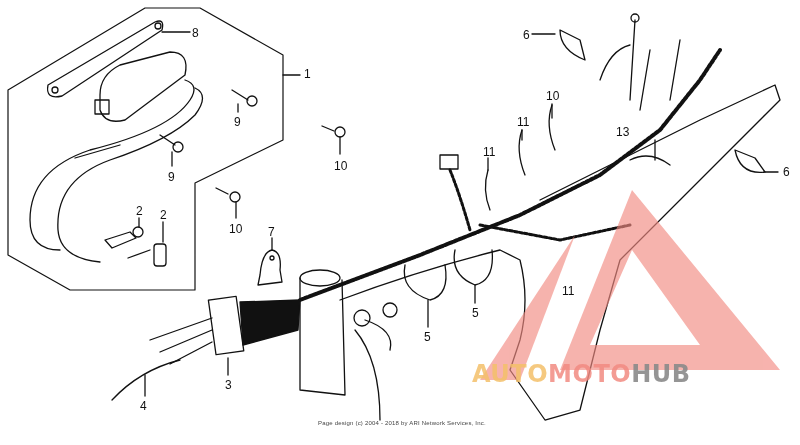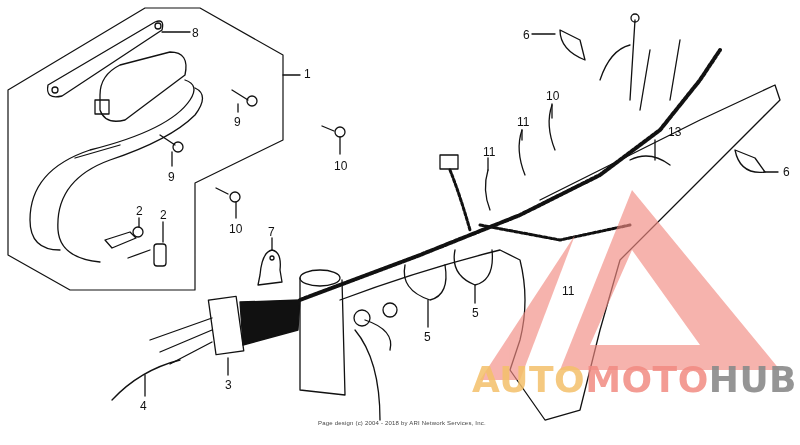--- a/index.html
+++ b/index.html
@@ -1,20 +1,20 @@
 <!DOCTYPE html>
 <html><head>
 <meta charset="utf-8">
 <style>
   html, body { margin:0; padding:0; background:#ffffff; }
   body { width:800px; height:445px; position:relative; overflow:hidden; font-family:"Liberation Sans", sans-serif; }
   svg { position:absolute; left:0; top:0; }
   .callout { position:absolute; font-family:"Liberation Sans", sans-serif; font-size:12px; color:#111; line-height:1; }
   .copyright { position:absolute; left:318px; top:420px; font-size:6px; color:#444; font-family:"Liberation Sans", sans-serif; letter-spacing:0.2px; }
-  .wm-text { position:absolute; left:472px; top:362px; font-family:"DejaVu Sans", sans-serif; font-weight:bold; font-size:36px; letter-spacing:0.5px; line-height:1; }
+  .wm-text { position:absolute; left:472px; top:362px; font-family:"DejaVu Sans", sans-serif; font-weight:bold; font-size:24px; letter-spacing:0.5px; line-height:1; }
   .wm-a { color:#f4c06a; opacity:0.85; }
   .wm-b { color:#f28b82; opacity:0.85; }
   .wm-c { color:#8a8a8a; opacity:0.9; }
 </style>
 </head>
 <body>
 
 <svg width="800" height="445" viewBox="0 0 800 445">
   <g fill="none" stroke="#111" stroke-width="1.3" stroke-linecap="round" stroke-linejoin="round">
 
@@ -122,20 +122,20 @@
   <span class="callout" style="left:225px;top:379px">3</span>
   <span class="callout" style="left:140px;top:400px">4</span>
   <span class="callout" style="left:424px;top:331px">5</span>
   <span class="callout" style="left:472px;top:307px">5</span>
   <span class="callout" style="left:523px;top:29px">6</span>
   <span class="callout" style="left:783px;top:166px">6</span>
   <span class="callout" style="left:483px;top:146px">11</span>
   <span class="callout" style="left:517px;top:116px">11</span>
   <span class="callout" style="left:562px;top:285px">11</span>
   <span class="callout" style="left:546px;top:90px">10</span>
-  <span class="callout" style="left:668px;top:126px">13</span>
+  <span class="callout" style="left:616px;top:126px">13</span>
 </div>
 
 <div class="copyright">Page design (c) 2004 - 2018 by ARI Network Services, Inc.</div>
 
 <div class="wm-text">
   <span class="wm-a">AUTO</span><span class="wm-b">MOTO</span><span class="wm-c">HUB</span>
 </div>
 
 </body></html>

